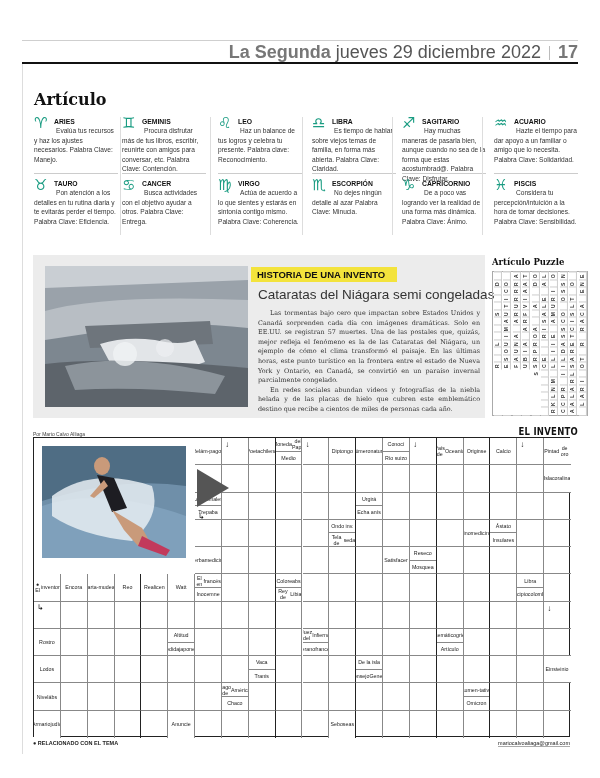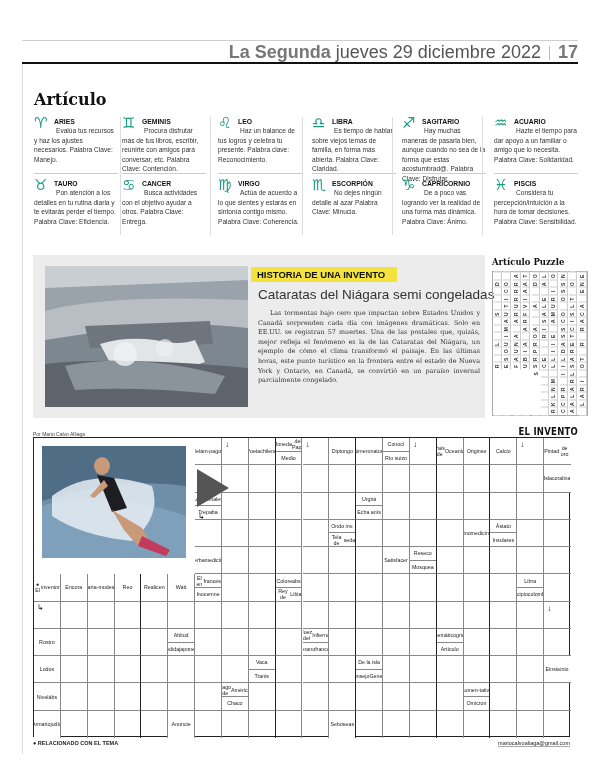--- a/index.html
+++ b/index.html
@@ -149,20 +149,21 @@
     <path d="M0 98 Q70 90 203 102 L203 141 L0 141 Z" fill="#5d646b"></path>
     <path d="M20 100 Q90 86 180 110 L170 128 Q90 120 30 124 Z" fill="#8c949b"></path>
     <circle cx="80" cy="88" r="12" fill="#f0f2f4" opacity="0.8"></circle>
     <circle cx="120" cy="82" r="9" fill="#eef0f2" opacity="0.7"></circle>
   </svg>
 </div>
 <div class="hist-tag">HISTORIA DE UNA INVENTO</div>
 <div class="hist-title">Cataratas del Niágara semi congeladas</div>
 <div class="hist-body">
   <p>Las tormentas bajo cero que impactan sobre Estados Unidos y Canadá sorprenden cada día con imágenes dramáticas. Solo en EE.UU. se registran 57 muertes. Una de las postales que, quizás, mejor refleja el fenómeno es la de las Cataratas del Niágara, un ejemplo de cómo el clima transformó el paisaje. En las últimas horas, este punto turístico en la frontera entre el estado de Nueva York y Ontario, en Canadá, se convirtió en un paraíso invernal parcialmente congelado.</p>
+  <p>En redes sociales abundan videos y fotografías de la niebla helada y de las placas de hielo que cubren este emblemático destino que recibe a cientos de miles de personas cada año.</p>
 </div>
 
 <div class="sol-title">Artículo Puzzle</div>
 <div class="sol-grid" id="sol-grid">
     <div class="sol-cell empty"></div>
     <div class="sol-cell empty"></div>
     <div class="sol-cell">A</div>
     <div class="sol-cell">T</div>
     <div class="sol-cell">O</div>
     <div class="sol-cell">L</div>

